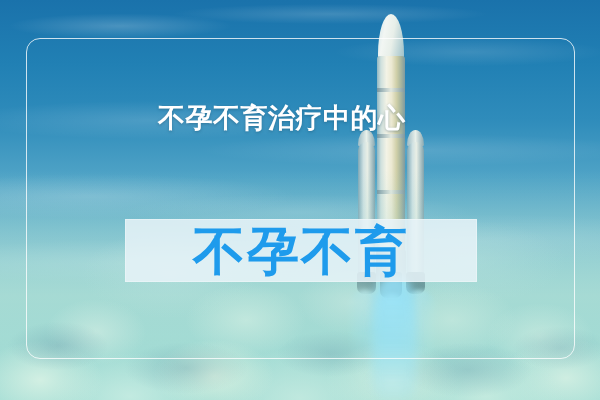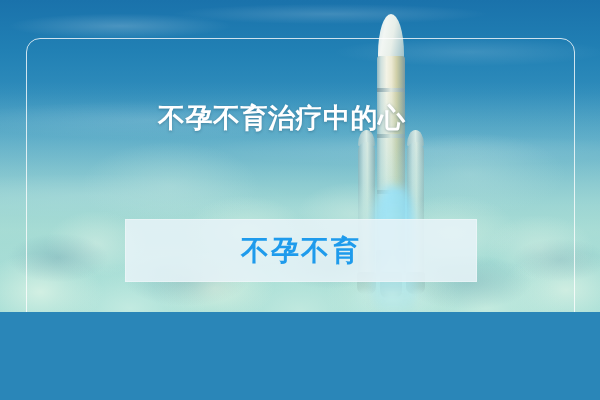--- a/index.html
+++ b/index.html
@@ -5,21 +5,21 @@
   * { margin:0; padding:0; box-sizing:border-box; }
   html,body { width:600px; height:400px; overflow:hidden; }
   body {
     font-family:"DejaVu Sans", sans-serif;
     background:#2a86b8;
   }
 
   .stage {
     position:relative;
     width:600px;
-    height:312px;
+    height:400px;
     overflow:hidden;
     background:#0f172a;
   }
 
   
   .sky {
     position:absolute; inset:0;
     background:
       linear-gradient(180deg,
         #1a72ab 0%,
@@ -187,21 +187,21 @@
     left:125px; top:219px;
     width:352px; height:63px;
     background:rgba(232,243,248,.86);
     box-shadow:0 0 0 1px rgba(255,255,255,.30) inset;
     display:flex;
     align-items:center;
     justify-content:center;
   }
   .keyword {
     font-family:"DejaVu Sans", sans-serif;
-    font-size:28px;
+    font-size:52px;
     font-weight:bold;
     color:#1e9bec;
     letter-spacing:2px;
     line-height:1;
   }
 </style>
 </head>
 <body>
 
 <div class="stage">

